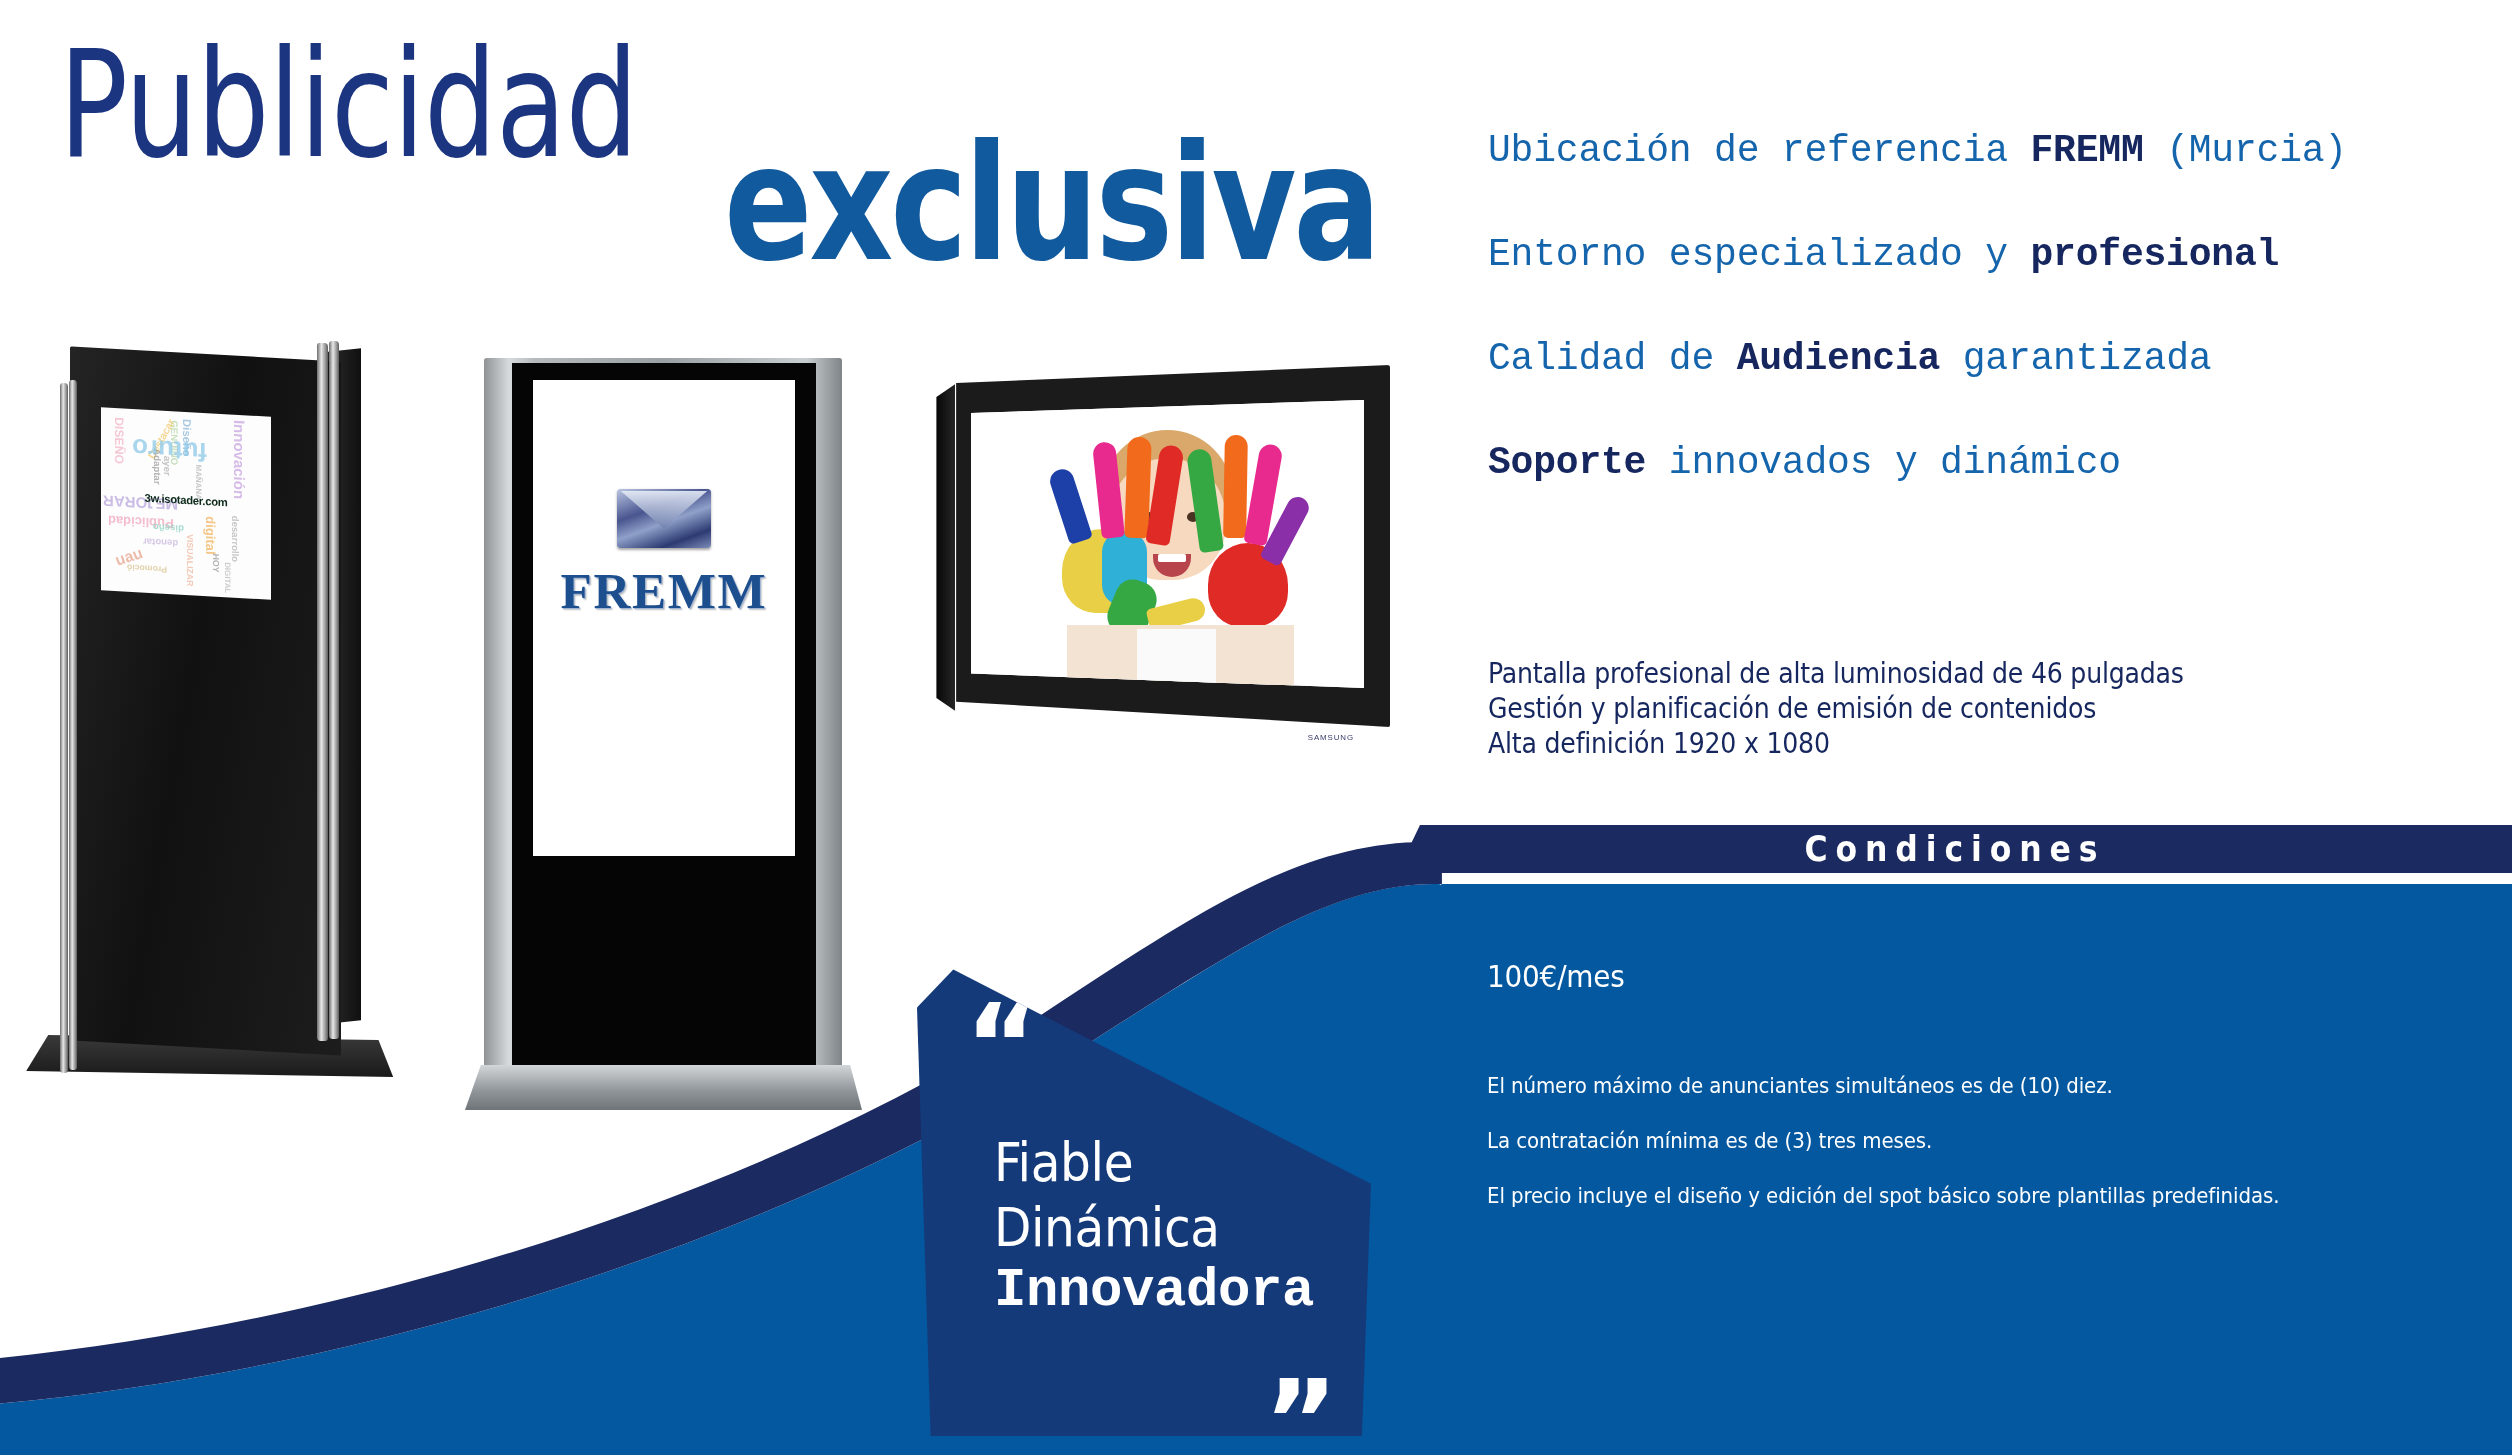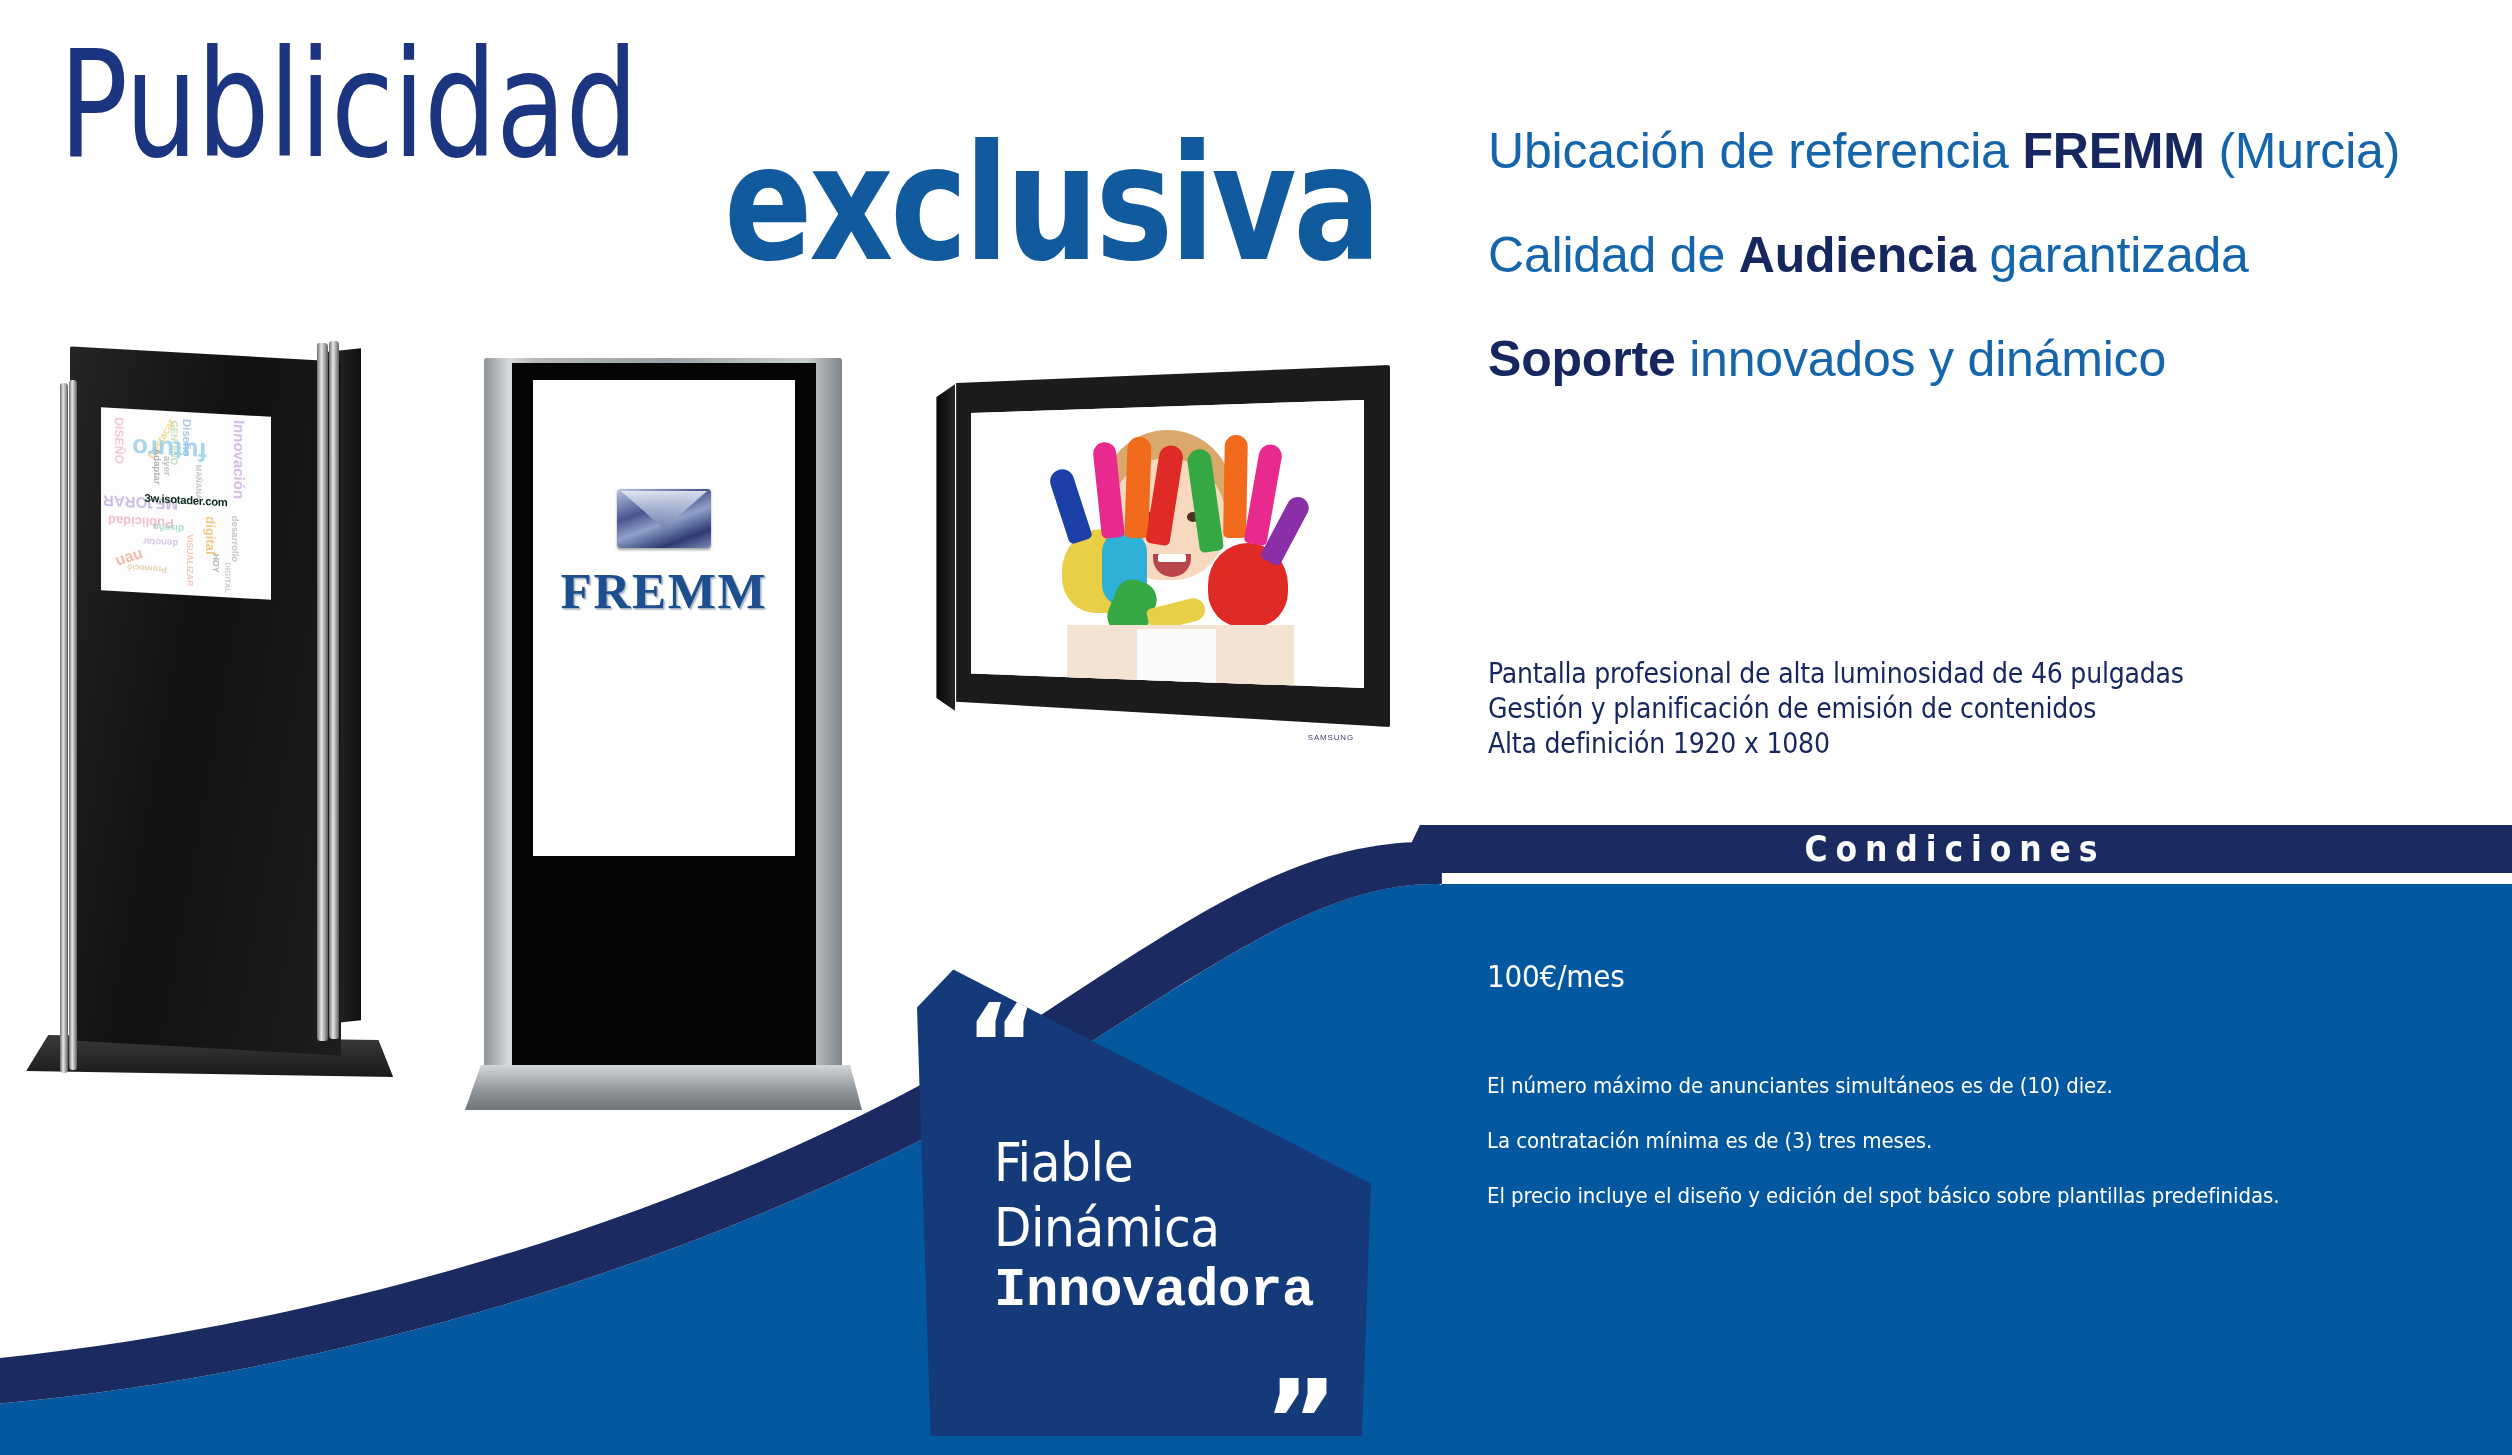--- a/index.html
+++ b/index.html
@@ -82,22 +82,22 @@
   #monitor .mscreen{position:absolute;left:59px;top:42px;width:393px;height:288px;
         background:#fff;overflow:hidden;
         clip-path:polygon(0 4.5%,100% 0,100% 100%,0 95%);}
   .hand{position:absolute;border-radius:50% 50% 42% 42%;}
   .finger{position:absolute;border-radius:12.2px 12.2px 5.2px 5.2px;}
   #monitor .brand{position:absolute;right:51px;bottom:26px;font-size:7.9px;color:#3a3a6a;
         letter-spacing:0.9px;}
 
   
   #bullets{position:absolute;left:1488px;top:131px;width:995px;}
-  .bullet{font-size:50px;line-height:40px;color:#1565ad;margin-bottom:64px;
-        font-family:Liberation Sans, sans-serif;
+  .bullet{font-size:38px;line-height:40px;color:#1565ad;margin-bottom:64px;
+        font-family:Liberation Mono, monospace;
         letter-spacing:-0.2px;white-space:nowrap;}
   .bullet b{color:#16265e;font-weight:700;}
 
   
   #specs{position:absolute;left:1488px;top:656px;width:1013px;color:#16265e;
         font-size:28px;line-height:35px;letter-spacing:-0.2px;
         font-family:"DejaVu Sans Condensed","Liberation Sans",sans-serif;}
 
   
   #cond-band{position:absolute;left:1397px;top:825px;width:1116px;height:48px;
@@ -229,20 +229,23 @@
       <div style="position:absolute;left:166px;top:229px;width:79px;height:66px;background:#fafafa;"></div>
     </div>
     <div class="brand">SAMSUNG</div>
   </div>
 
   <div id="bullets">
     <div class="bullet">
       <span>Ubicación de referencia </span><b>FREMM</b><span> (Murcia)</span>
     </div>
     <div class="bullet">
+      <span>Entorno especializado y </span><b>profesional</b><span></span>
+    </div>
+    <div class="bullet">
       <span>Calidad de </span><b>Audiencia</b><span> garantizada</span>
     </div>
     <div class="bullet">
       <span></span><b>Soporte</b><span> innovados y dinámico</span>
     </div>
   </div>
 
   <div id="specs">
     <div>Pantalla profesional de alta luminosidad de 46 pulgadas</div>
     <div>Gestión y planificación de emisión de contenidos</div>

